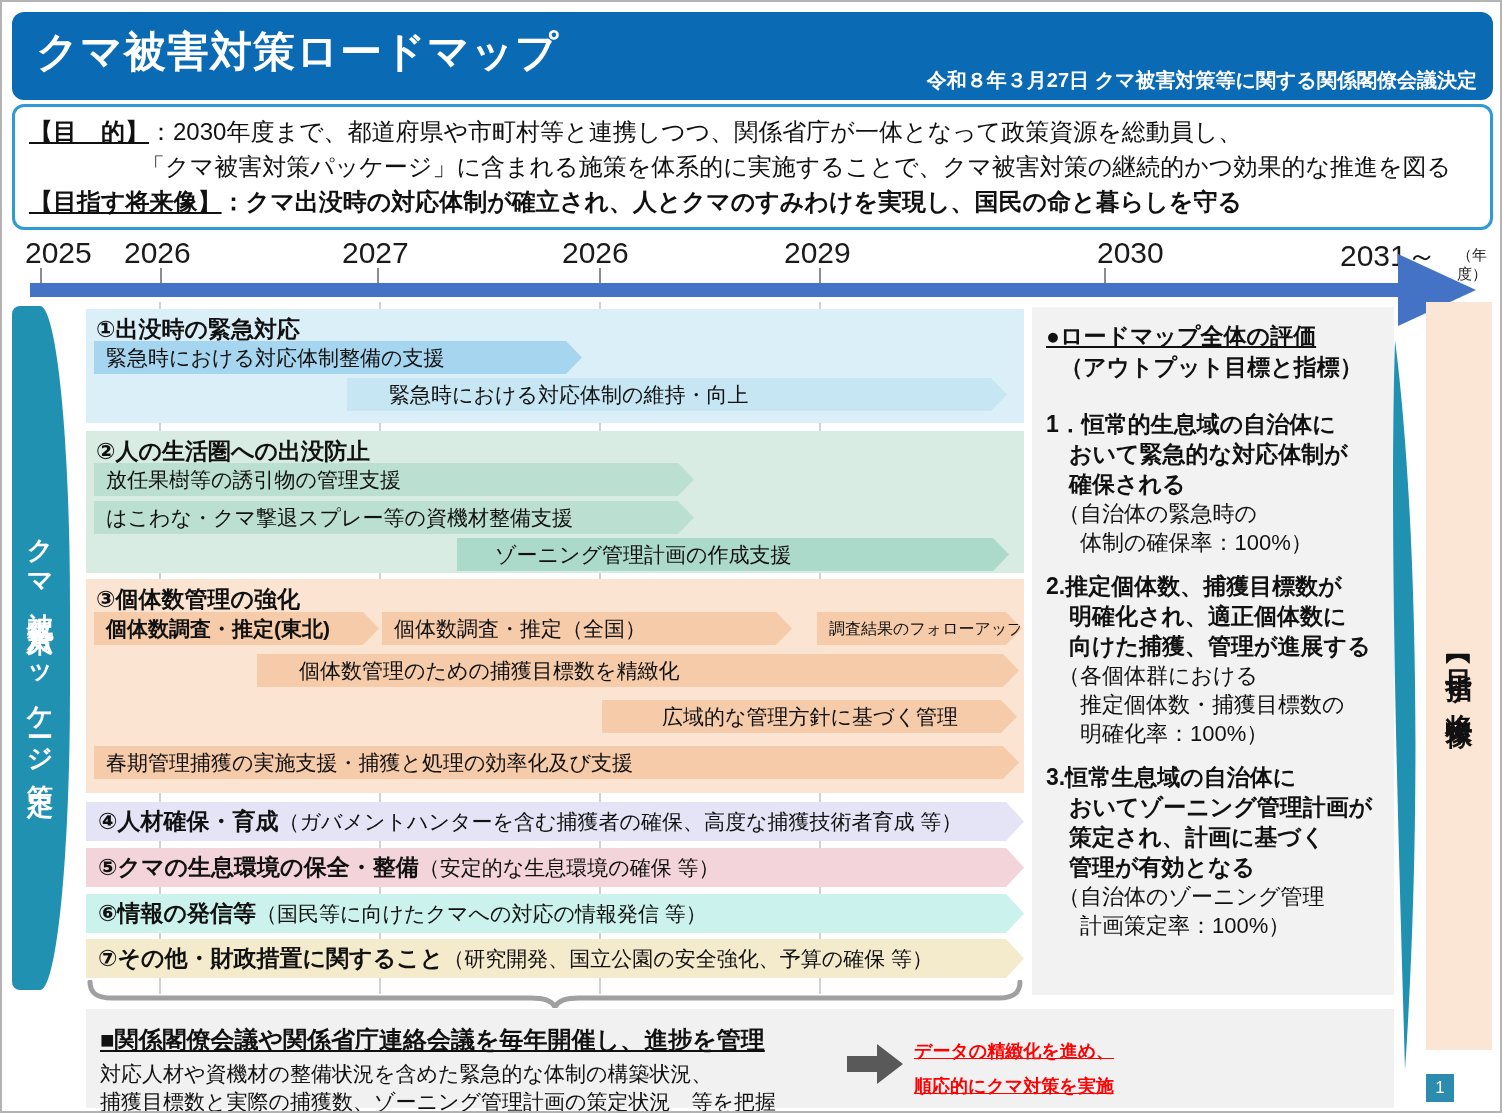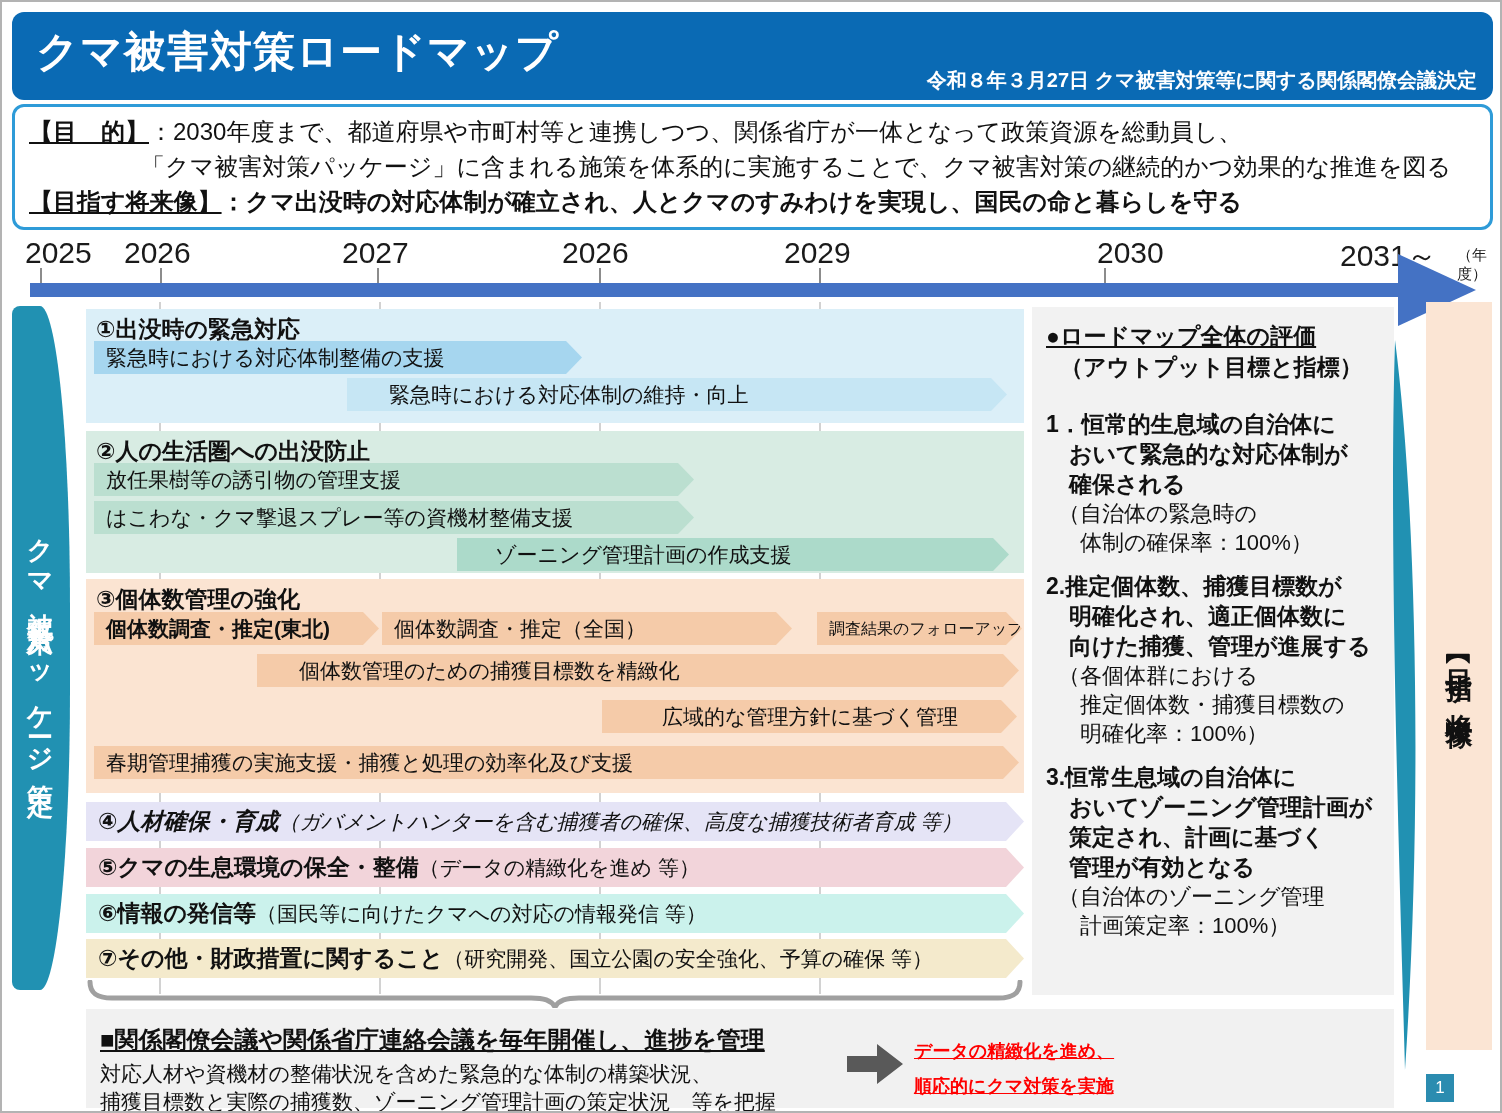--- a/index.html
+++ b/index.html
@@ -154,25 +154,25 @@
   <div class="abs section" style="top:577px; height:214px; background:#fbe4d2;">
     <div class="sec-head">③個体数管理の強化</div>
   </div>
   <div class="abs abar" style="left:92px;  top:610px; width:285px; background:#f5cba9;font-weight:bold;">個体数調査・推定(東北)</div>
   <div class="abs abar" style="left:815px; top:610px; width:205px; background:#f5cba9; font-size:16px;">調査結果のフォローアップ</div>
   <div class="abs abar" style="left:380px; top:610px; width:410px; background:#f5cba9;">個体数調査・推定（全国）</div>
   <div class="abs abar" style="left:255px; top:652px; width:762px; background:#f5cba9; padding-left:42px;">個体数管理のための捕獲目標数を精緻化</div>
   <div class="abs abar" style="left:600px; top:698px; width:415px; background:#f5cba9; padding-left:60px;">広域的な管理方針に基づく管理</div>
   <div class="abs abar" style="left:92px;  top:744px; width:925px; background:#f5cba9;">春期管理捕獲の実施支援・捕獲と処理の効率化及び支援</div>
 
-  <div class="abs bigbar" style="top:800px; background:#e5e4f6;font-style:italic;">
+  <div class="abs bigbar" style="top:800px; background:#e5e4f6;">
     <span class="t">④人材確保・育成</span><span>（ガバメントハンターを含む捕獲者の確保、高度な捕獲技術者育成 等）</span>
   </div>
   <div class="abs bigbar" style="top:846px; background:#f2d4da;">
-    <span class="t">⑤クマの生息環境の保全・整備</span><span>（データの精緻化を進め 等）</span>
+    <span class="t">⑤クマの生息環境の保全・整備</span><span>（安定的な生息環境の確保 等）</span>
   </div>
   <div class="abs bigbar" style="top:892px; background:#cbf2ec;">
     <span class="t">⑥情報の発信等</span><span>（国民等に向けたクマへの対応の情報発信 等）</span>
   </div>
   <div class="abs bigbar" style="top:937px; background:#f4eacc;">
     <span class="t">⑦その他・財政措置に関すること</span><span>（研究開発、国立公園の安全強化、予算の確保 等）</span>
   </div>
 
   <div id="evalpanel" class="abs">
     <div class="etitle">●ロードマップ全体の評価</div>

